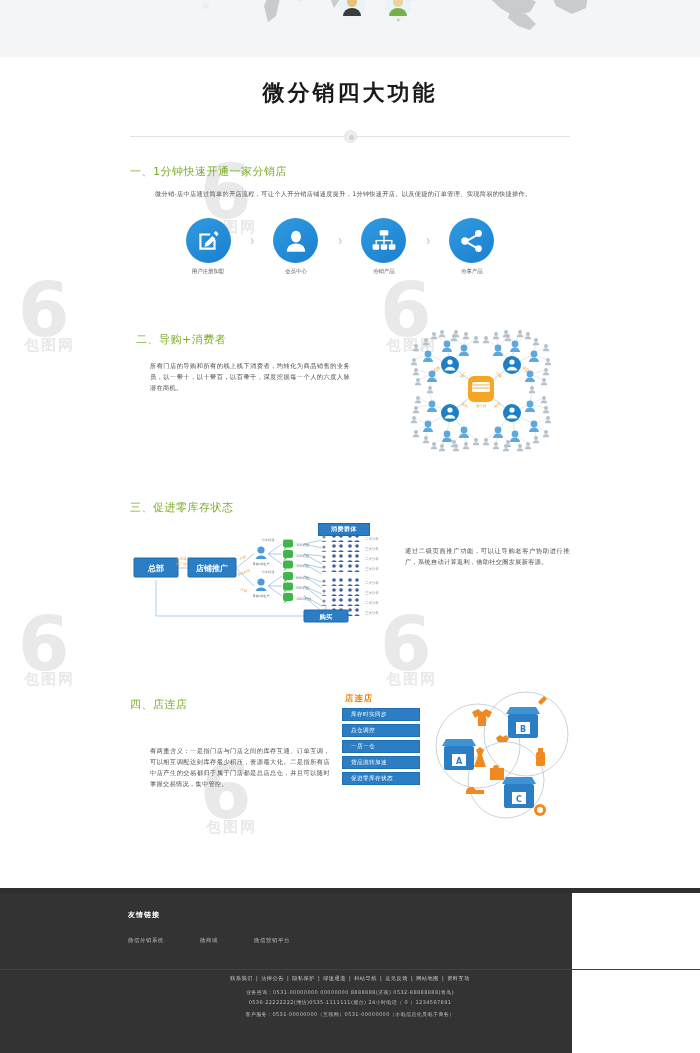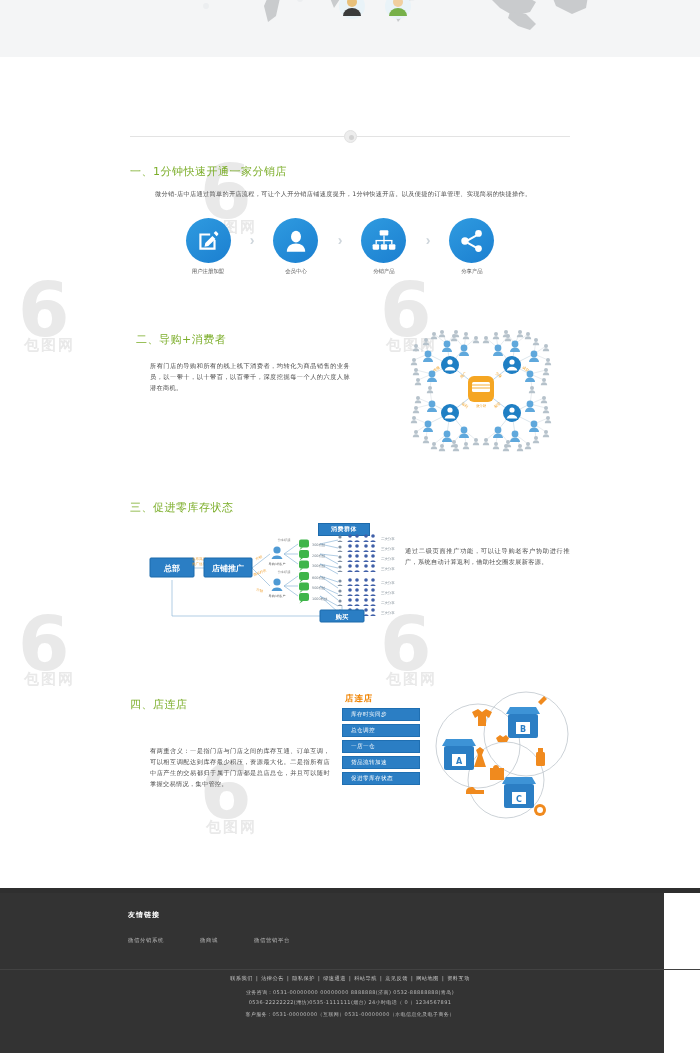--- a/index.html
+++ b/index.html
@@ -42,36 +42,36 @@
   .circ { width:45px; height:45px; border-radius:50%; margin:0 auto;
           background:linear-gradient(145deg,#2f9be0,#1b7fd0); display:flex; align-items:center; justify-content:center; }
   .circ svg { width:26px; height:26px; fill:#ffffff; }
   .step-lbl { margin-top:5px; font-size:5.4px; color:#555; font-family:"DejaVu Sans",sans-serif; }
   .chev { align-self:flex-start; margin-top:15px; color:#cfd6dc; font-size:14px; font-weight:bold; line-height:14px;}
 
   
   .netwrap { position:absolute; left:392px; top:308px; width:178px; height:162px; z-index:3; }
 
   
-  .flowwrap { position:absolute; left:142px; top:520px; width:320px; height:110px; z-index:3; }
+  .flowwrap { position:absolute; left:126px; top:520px; width:320px; height:110px; z-index:3; }
   .fbox { position:absolute; background:#2b7ec4; color:#fff; font-size:6px; font-weight:bold;
           display:flex; align-items:center; justify-content:center; border:1px solid #1d6aab;
           font-family:"DejaVu Sans",sans-serif; letter-spacing:.5px;}
 
   
   .chain-title{ position:absolute; left:345px; top:693px; font-size:8.4px; font-weight:bold; color:#f08300;
                 letter-spacing:1px; z-index:3; font-family:"DejaVu Sans",sans-serif;}
   .chain-list{ position:absolute; left:342px; top:708px; width:78px; z-index:3; }
   .chain-btn{ height:13px; margin-bottom:3px; background:#2b7ec4; color:#fff; font-size:5.6px;
               display:flex; align-items:center; padding-left:8px; font-family:"DejaVu Sans",sans-serif;
               border:1px solid #1f6fb2; letter-spacing:.4px;}
   .shopwrap{ position:absolute; left:428px; top:688px; width:152px; height:132px; z-index:3; }
 
   
-  .footer { position:absolute; left:0; top:893px; width:664px; height:160px; background:#333333; z-index:5; }
+  .footer { position:absolute; left:0; top:893px; width:572px; height:160px; background:#333333; z-index:5; }
   .fl-title { position:absolute; left:128px; top:17px; color:#ffffff; font-size:7px; font-weight:bold;
               letter-spacing:1px; font-family:"DejaVu Sans",sans-serif;}
   .fl-links { position:absolute; left:128px; top:44px; display:flex; gap:36px; }
   .fl-links span { color:#b9b9b9; font-size:5.4px; letter-spacing:.6px; font-family:"DejaVu Sans",sans-serif;}
   .fbar { position:absolute; left:0; top:76px; width:700px; height:1px; background:#424242; }
   .fnav { position:absolute; left:0; top:82px; width:700px; text-align:center; color:#c9c9c9; font-size:5.2px;
           letter-spacing:.5px; font-family:"DejaVu Sans",sans-serif;}
   .fnav span{ padding:0 3px; }
   .finfo { position:absolute; left:0; width:700px; text-align:center; color:#bdbdbd; font-size:5px;
            letter-spacing:.4px; line-height:9px; font-family:"DejaVu Sans",sans-serif;}
@@ -140,20 +140,23 @@
       </g>
       <g>
         <circle cx="398" cy="34" r="13" fill="#e9f3f8"></circle>
         <circle cx="398" cy="30" r="5" fill="#f0cfa0"></circle>
         <path d="M392 26 a6 6 0 0 1 12 0 l0 -4 l-12 0z" fill="#2c2c2c"></path>
         <path d="M389 44 a9 8 0 0 1 18 0z" fill="#76b04a"></path>
       </g>
     </svg>
   </div>
 
+  <div class="title-wrap">
+    <div class="title">微分销四大功能</div>
+  </div>
   <div class="rule"></div>
   <div class="rule-dot"></div>
 
   <div class="sec-h" style="left:130px; top:164px;">一、1分钟快速开通一家分销店</div>
   <div class="body-t" style="left:155px; top:188px; width:400px;">微分销-店中店通过简单的开店流程，可让个人开分销店铺速度提升，1分钟快速开店。以及便捷的订单管理、实现简易的快捷操作。</div>
 
   <div class="steps">
     <div class="step">
       <div class="circ">
         <svg viewBox="0 0 24 24">

